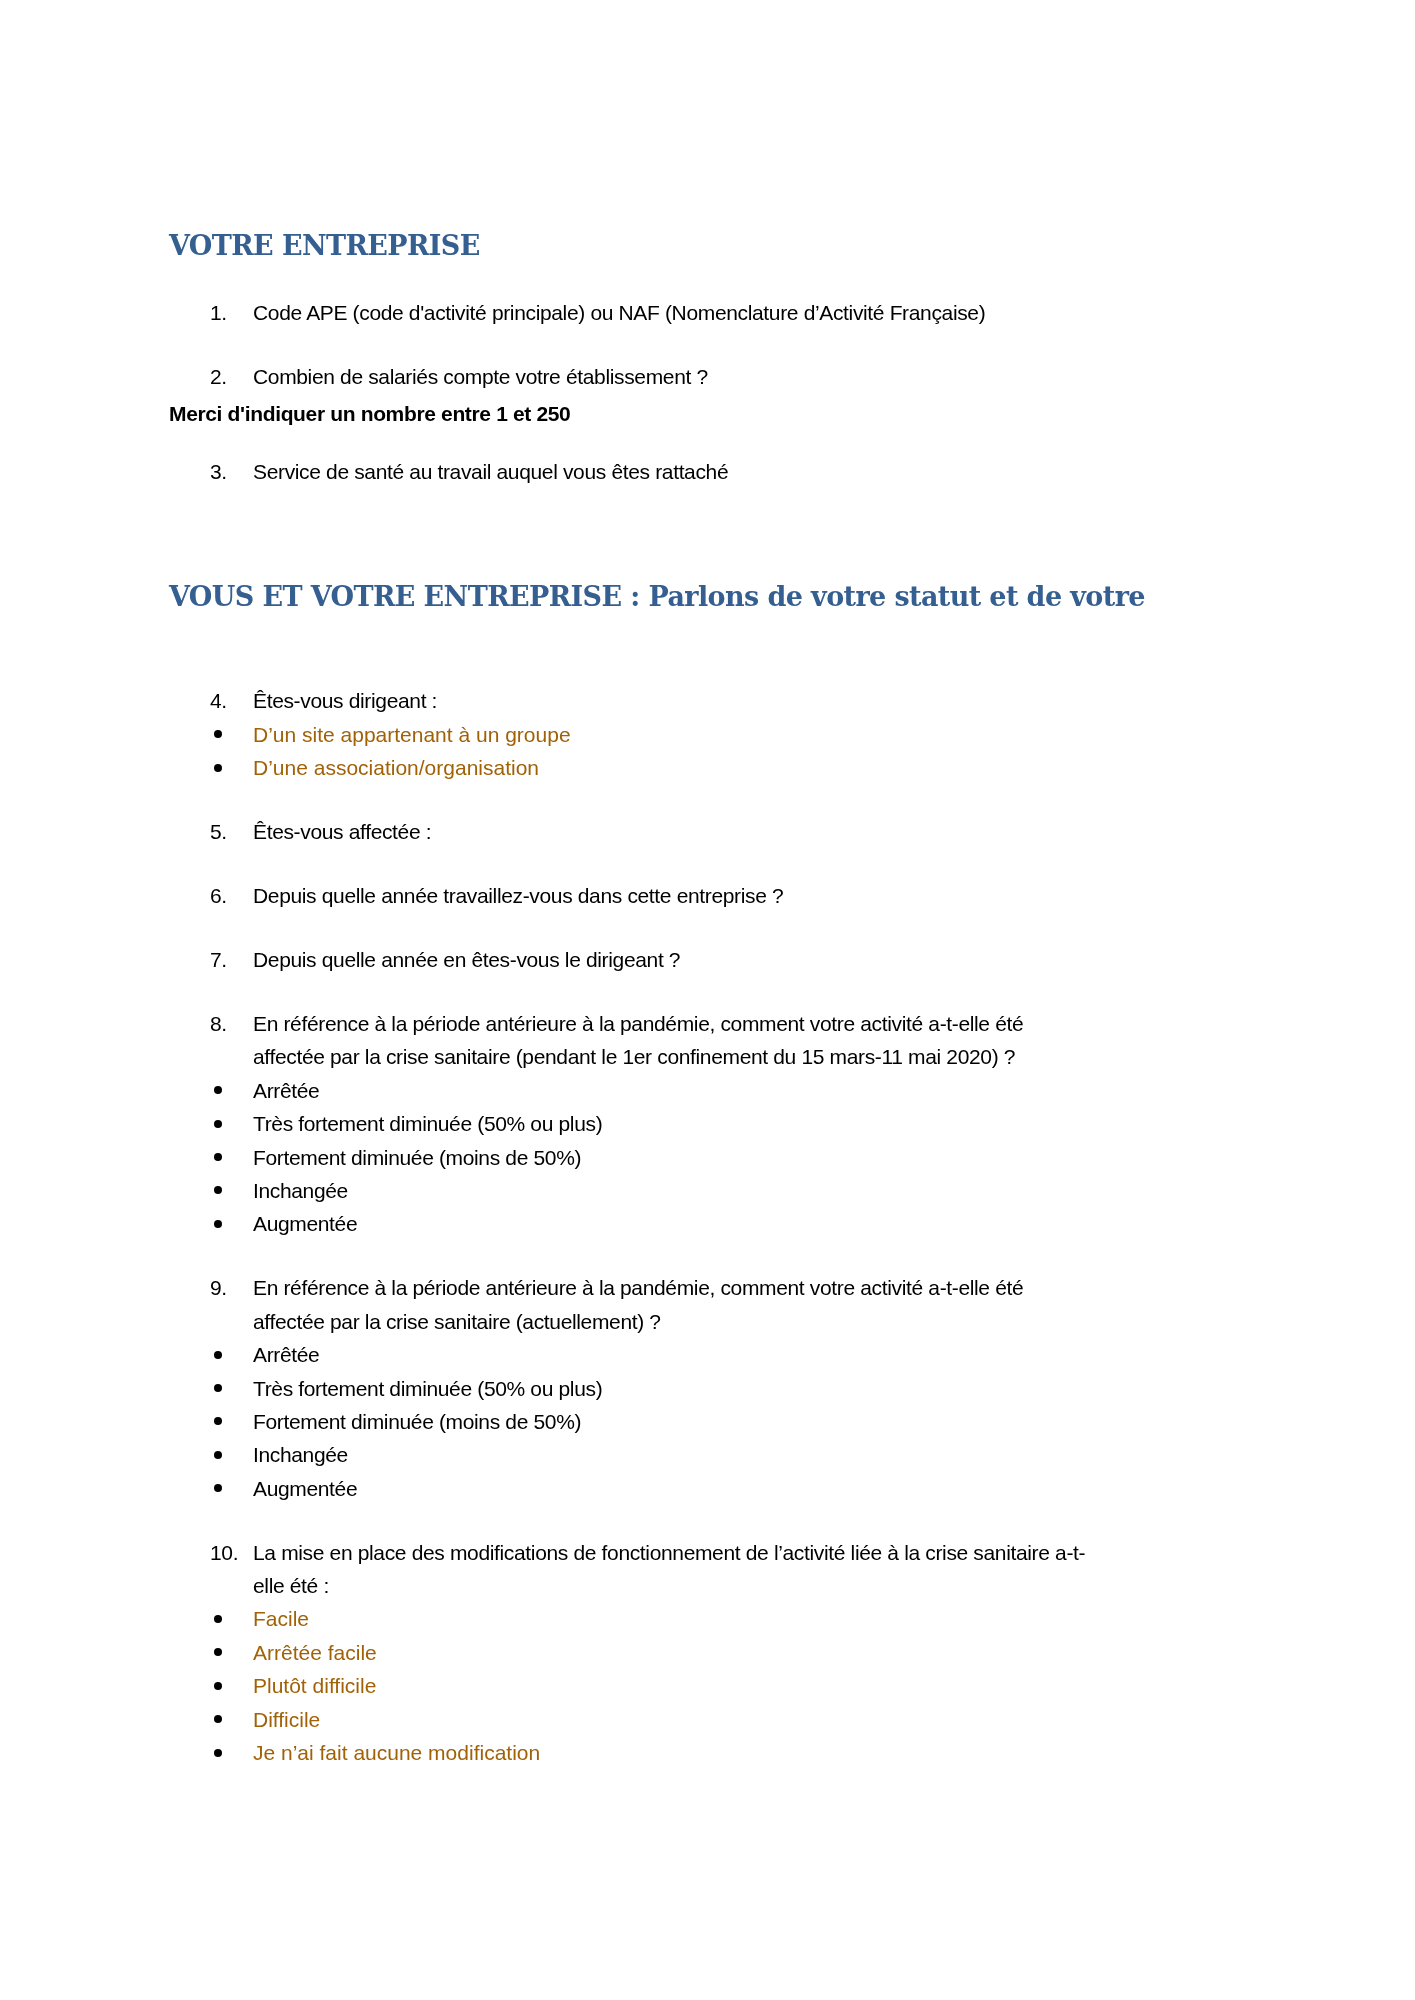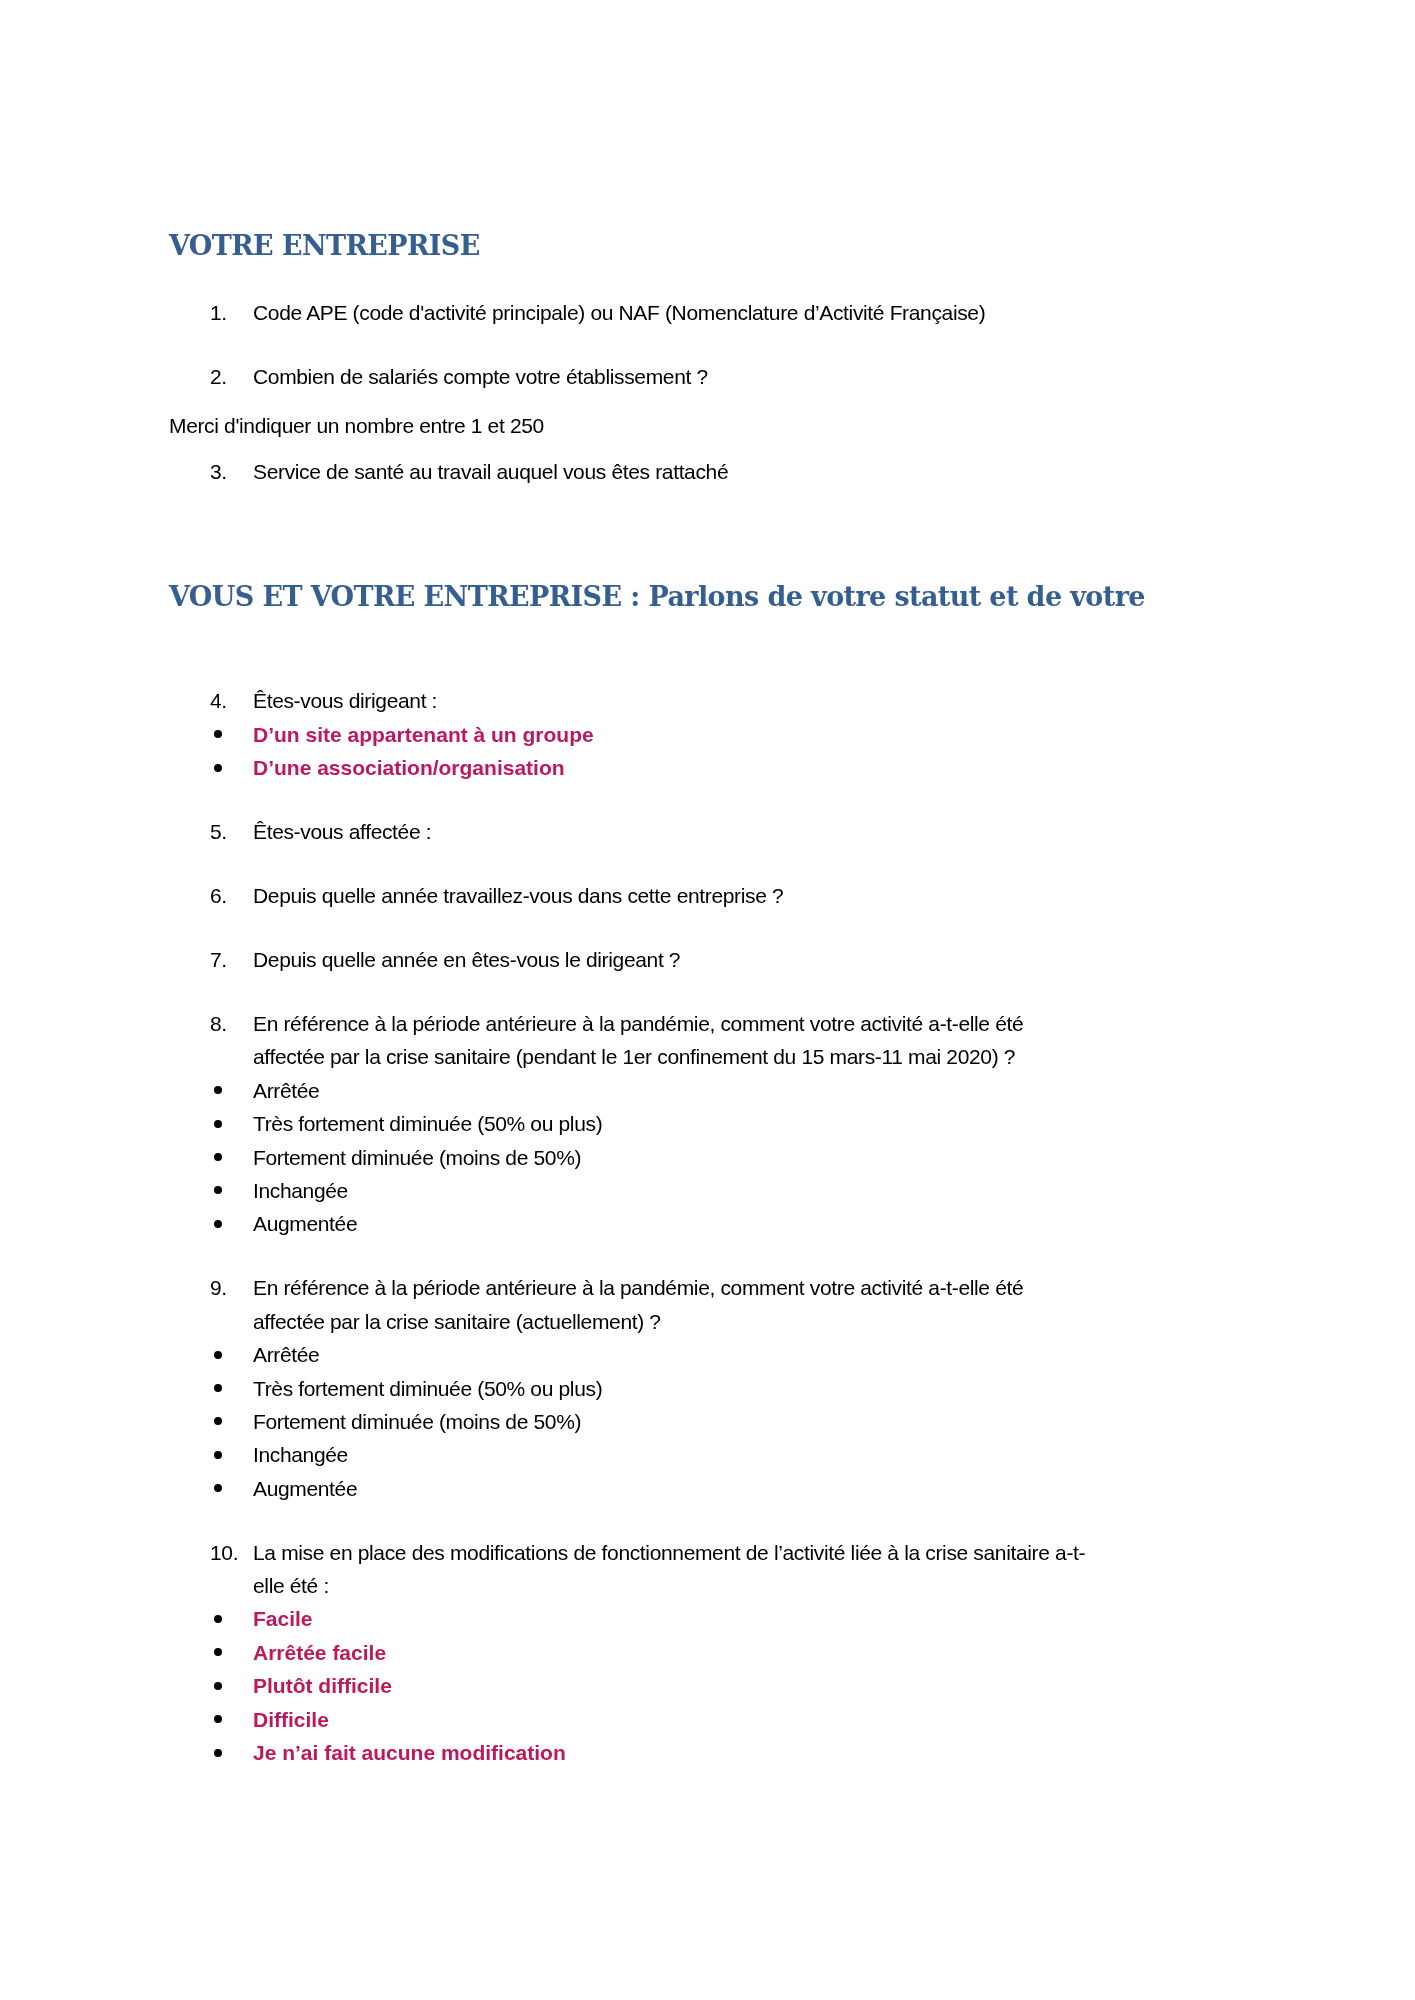--- a/index.html
+++ b/index.html
@@ -14,26 +14,26 @@
     transform-origin: left center;
   }
   .flow { position: absolute; left: 0; width: 1415px; }
   .line {
     position: relative; height: 33.4px; line-height: 33.4px;
     font-family: "Liberation Sans", sans-serif; font-size: 21px;
     color: #000000; white-space: nowrap; letter-spacing: -0.35px;
   }
   .num { position: absolute; left: 210px; top: 0; }
   .txt { position: absolute; left: 253px; top: 0; }
-  .plain { position: absolute; left: 169px; top: 16px; }
+  .plain { position: absolute; left: 169px; top: 4px; font-weight: bold; }
   .bullet-dot {
     position: absolute; left: 214px; top: 12.5px; width: 8px; height: 8px;
     border-radius: 50%; background: #000000;
   }
-  .opt { color: #be185d; letter-spacing: 0px; font-weight: bold; }
+  .opt { color: #a16207; letter-spacing: 0px; }
   .gap { height: 30.6px; }
 </style>
 </head>
 <body>
 
 <div class="page">
 
   <div class="h1" style="top:226px;">VOTRE ENTREPRISE</div>
 
   <div class="flow" style="top:296.3px;">

